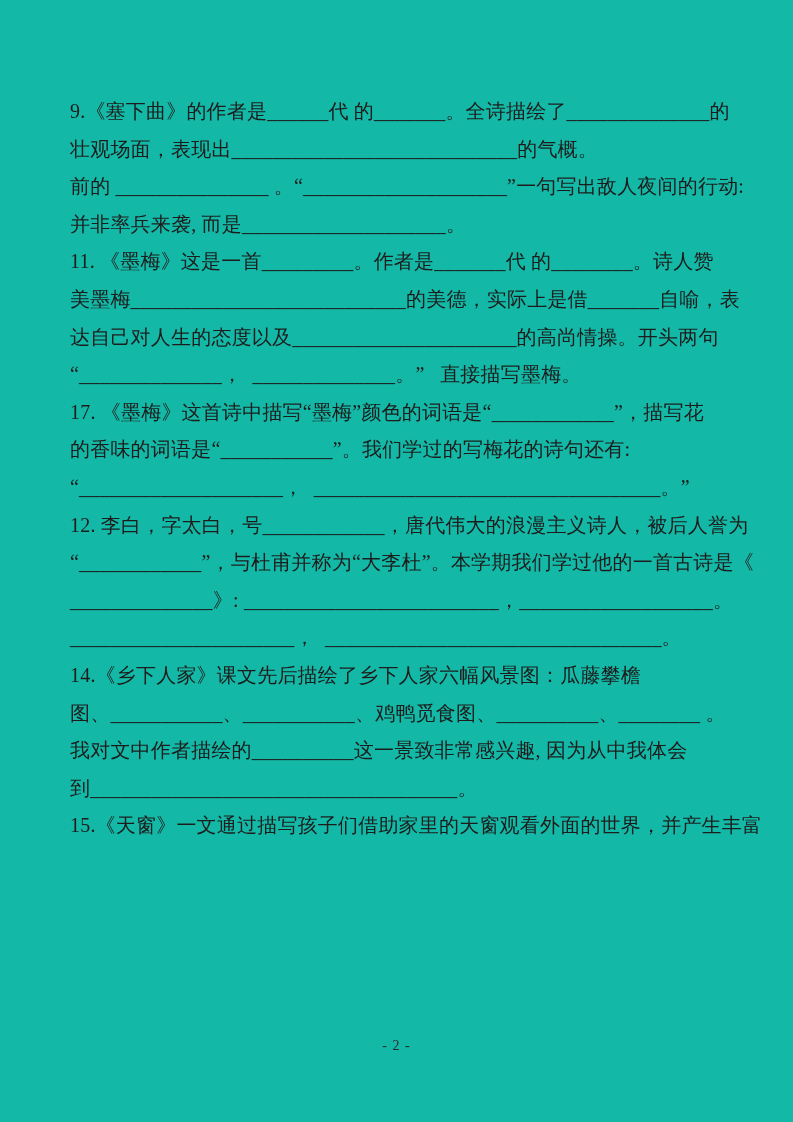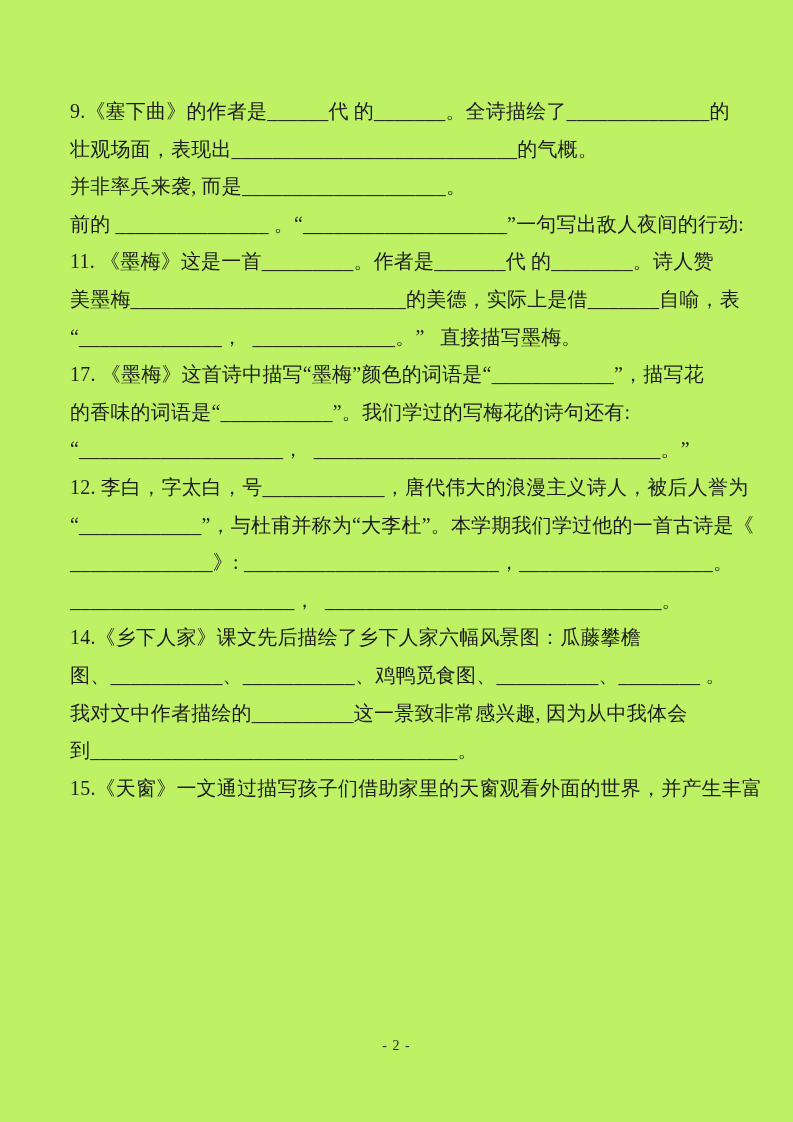--- a/index.html
+++ b/index.html
@@ -4,21 +4,21 @@
 <style>
   html, body {
     margin: 0;
     padding: 0;
     background: #ffffff;
   }
   .page {
     position: relative;
     width: 793px;
     height: 1122px;
-    background: #bef264;
+    background: #14b8a6;
     overflow: hidden;
     font-family: "Liberation Serif", "DejaVu Serif", serif;
     color: #1c1c1c;
   }
   .content {
     position: absolute;
     left: 70px;
     top: 93px;
     width: 665px;
     font-size: 20px;
@@ -48,27 +48,28 @@
 </style>
 </head>
 <body>
 
 <div class="page">
   <div class="content">
 
     <div class="question">
       <div class="line">9.《塞下曲》的作者是______代 的_______。全诗描绘了______________的</div>
       <div class="line">壮观场面，表现出____________________________的气概。</div>
+      <div class="line">前的 _______________ 。“____________________”一句写出敌人夜间的行动:</div>
       <div class="line">并非率兵来袭, 而是____________________。</div>
-      <div class="line">前的 _______________ 。“____________________”一句写出敌人夜间的行动:</div>
     </div>
 
     <div class="question">
       <div class="line">11. 《墨梅》这是一首_________。作者是_______代 的________。诗人赞</div>
       <div class="line">美墨梅___________________________的美德，实际上是借_______自喻，表</div>
+      <div class="line">达自己对人生的态度以及______________________的高尚情操。开头两句</div>
       <div class="line">“______________，  ______________。”   直接描写墨梅。</div>
     </div>
 
     <div class="question">
       <div class="line">17. 《墨梅》这首诗中描写“墨梅”颜色的词语是“____________”，描写花</div>
       <div class="line">的香味的词语是“___________”。我们学过的写梅花的诗句还有:</div>
       <div class="line">“____________________，  __________________________________。”</div>
     </div>
 
     <div class="question">

